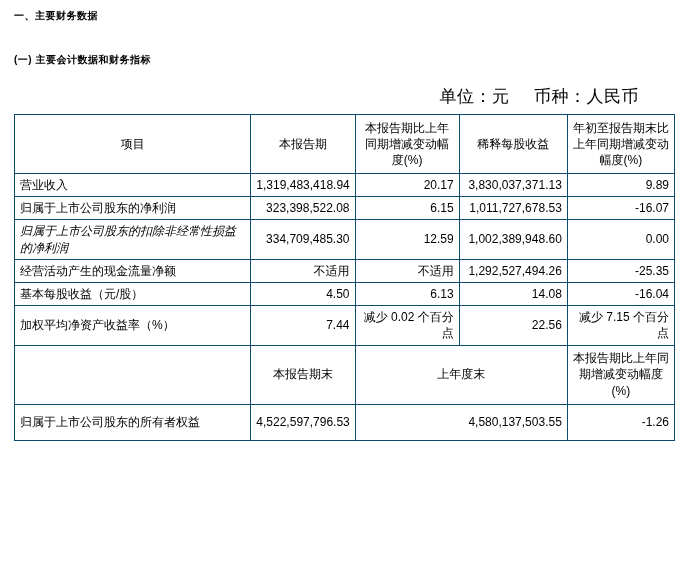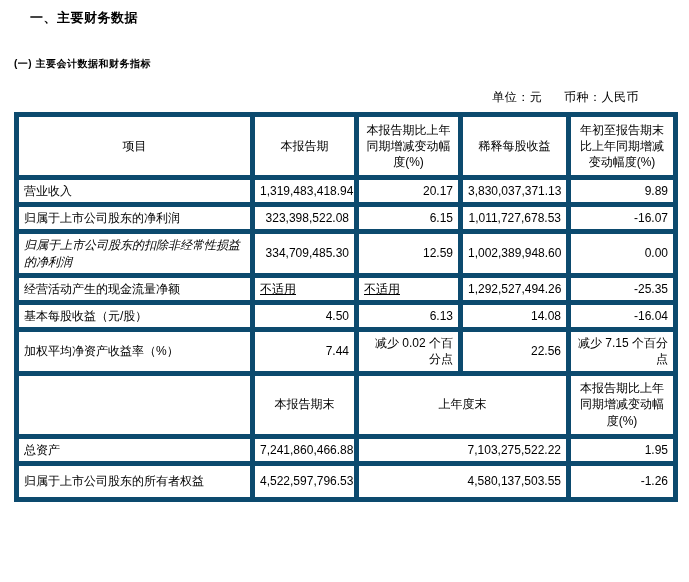--- a/index.html
+++ b/index.html
@@ -15,49 +15,49 @@
     overflow: hidden;
   }
   .page {
     position: relative;
     width: 689px;
     height: 582px;
     box-sizing: border-box;
     padding: 0 14px;
   }
   .h-section {
-    font-size: 13px;
+    font-size: 10px;
     font-weight: bold;
-    margin: 9px 0 0 16px;
+    margin: 9px 0 0 0;
     letter-spacing: 0.5px;
   }
   .h-sub {
     font-size: 10px;
     font-weight: bold;
     margin: 30px 0 0 0;
     letter-spacing: 0.5px;
   }
   .unit-line {
-    font-size: 12px;
+    font-size: 17px;
     text-align: right;
     margin: 18px 36px 6px 0;
     letter-spacing: 0.5px;
   }
   .unit-line .gap {
     display: inline-block;
     width: 14px;
   }
   table.fin {
     border-collapse: collapse;
     width: 100%;
     table-layout: fixed;
     font-size: 12px;
   }
   table.fin td, table.fin th {
-    border: 5px solid #0c4a6e;
+    border: 1px solid #0c4a6e;
     padding: 3px 5px;
     vertical-align: middle;
     font-weight: normal;
     line-height: 1.35;
   }
   .c-item   { width: 236px; }
   .c-cur    { width: 104px; }
   .c-chg    { width: 104px; }
   .c-ytd    { width: 108px; }
   .c-ychg   { width: 107px; }
@@ -67,22 +67,21 @@
     height: 52px;
   }
   .lbl {
     text-align: left;
     white-space: nowrap;
   }
   .num {
     text-align: right;
   }
   .ctr {
-    text-align: left;
-    text-decoration: underline;
+    text-align: right;
   }
   .tall {
     height: 36px;
   }
   .row-h {
     height: 22px;
   }
   .two-line {
     text-align: right;
     line-height: 1.4;
@@ -169,26 +168,20 @@
         <td class="two-line">减少 7.15 个百分点</td>
       </tr>
 
       <tr>
         <td class="hdr"></td>
         <td class="hdr">本报告期末</td>
         <td class="hdr" colspan="2">上年度末</td>
         <td class="hdr">本报告期比上年同期增减变动幅度(%)</td>
       </tr>
 
-      <tr class="row-h">
-        <td class="lbl">总资产</td>
-        <td class="num">7,241,860,466.88</td>
-        <td class="num" colspan="2">7,103,275,522.22</td>
-        <td class="num">1.95</td>
-      </tr>
 
       <tr class="tall">
         <td class="lbl" style="white-space:normal;">归属于上市公司股东的所有者权益</td>
         <td class="num">4,522,597,796.53</td>
         <td class="num" colspan="2">4,580,137,503.55</td>
         <td class="num">-1.26</td>
       </tr>
     </tbody>
   </table>
 

